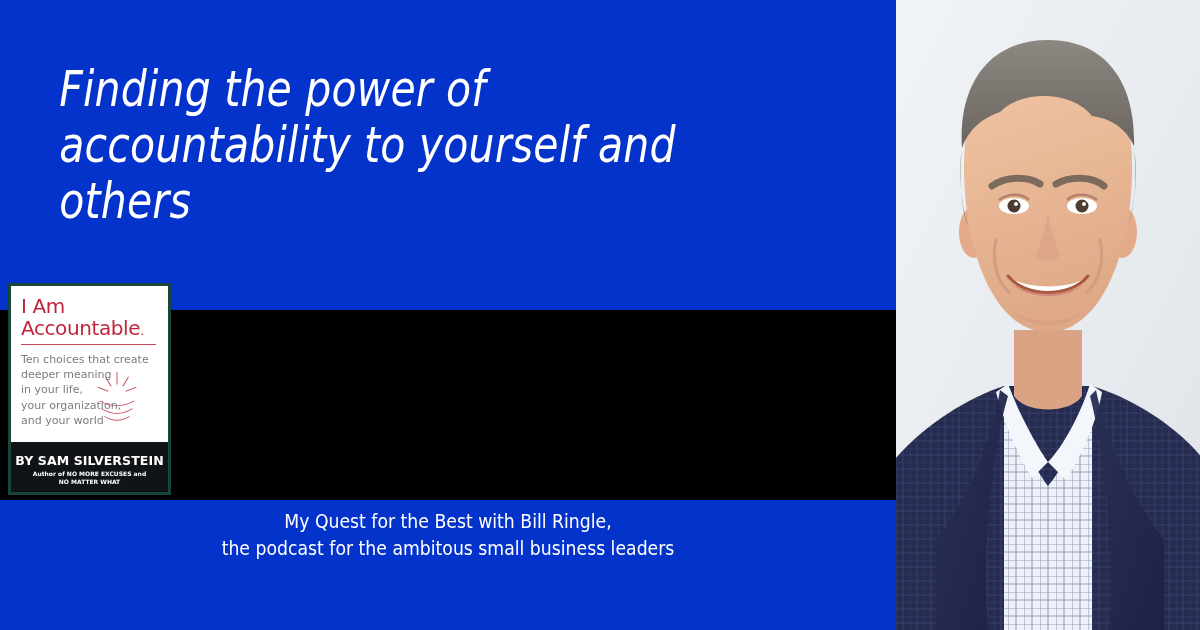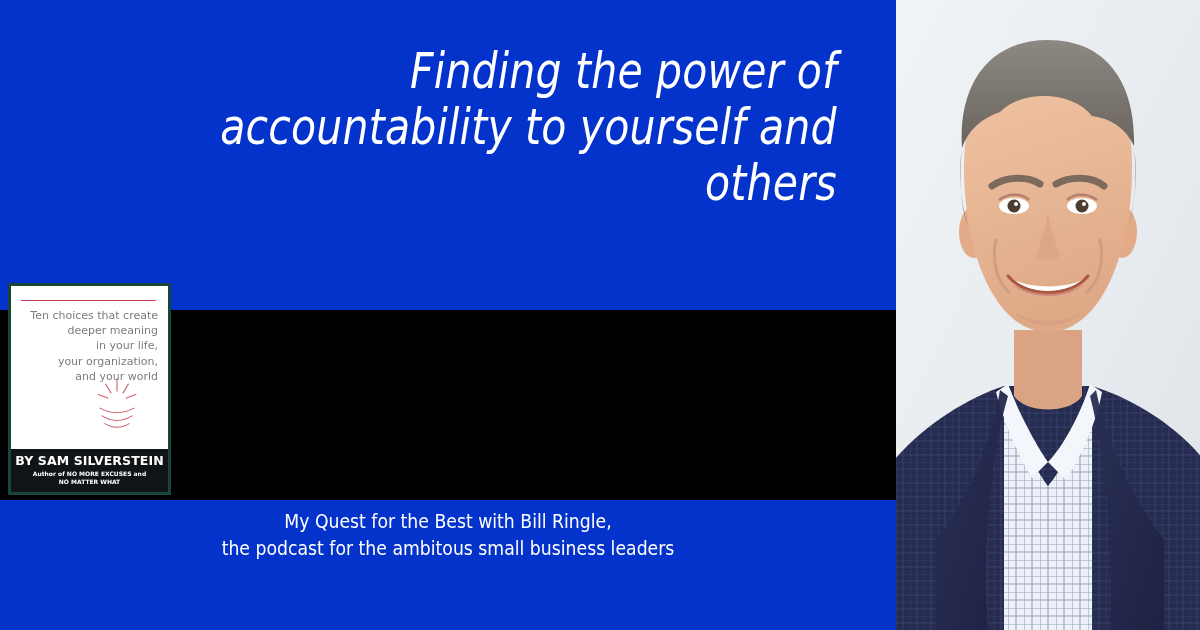--- a/index.html
+++ b/index.html
@@ -24,23 +24,23 @@
     left: 0; top: 0;
     width: 896px;
     height: 630px;
     background: #0433cc;
   }
 
   
   .title-block {
     position: absolute;
     left: 0;
-    top: 44px;
+    top: 62px;
     width: 896px;
-    text-align: right;
+    text-align: left;
     padding: 0 30px;
     box-sizing: border-box;
   }
   .title-text {
     font-family: "DejaVu Sans Condensed", "DejaVu Sans", "Liberation Sans", sans-serif;
     font-style: italic;
     font-weight: 400;
     font-size: 49px;
     line-height: 1.14;
     color: #ffffff;
@@ -126,37 +126,36 @@
     opacity: 0.85;
   }
   .book-sub {
     color: #7c7c80;
     font-family: "DejaVu Sans", "Liberation Sans", sans-serif;
     font-size: 11px;
     line-height: 1.38;
     white-space: pre-line;
     position: relative;
     z-index: 2;
-    text-align: right;
   }
   .book-spark {
     position: absolute;
     right: 22px;
     bottom: 16px;
     width: 58px;
     height: 58px;
     z-index: 1;
     opacity: 0.75;
   }
   .book-bottom {
     flex: 0 0 auto;
     background: #111417;
     color: #ffffff;
     text-align: center;
-    padding: 5px 4px 6px 4px;
+    padding: 12px 4px 6px 4px;
   }
   .book-author {
     font-family: "DejaVu Sans", "Liberation Sans", sans-serif;
     font-size: 12.5px;
     font-weight: bold;
     letter-spacing: 0.1px;
     line-height: 1.1;
   }
   .book-author-sub {
     font-family: "DejaVu Sans", "Liberation Sans", sans-serif;
@@ -226,20 +225,24 @@
   <div class="title-block">
     <div class="title-text">Finding the power of
 accountability to yourself and
 others</div>
   </div>
 
   <div class="black-band"></div>
 
   <div class="book-cover">
     <div class="book-top">
+      <div class="book-title">
+        <span>I Am</span><br>
+        <span>Accountable</span><span class="period">.</span>
+      </div>
       <div class="book-rule"></div>
       <div class="book-sub">Ten choices that create
 deeper meaning
 in your life,
 your organization,
 and your world</div>
       <svg class="book-spark" viewBox="0 0 60 60" fill="none" stroke="#c0253c" stroke-width="1.1">
         <line x1="30" y1="4" x2="30" y2="17"></line>
         <line x1="18" y1="9" x2="24" y2="19"></line>
         <line x1="42" y1="9" x2="36" y2="19"></line>

